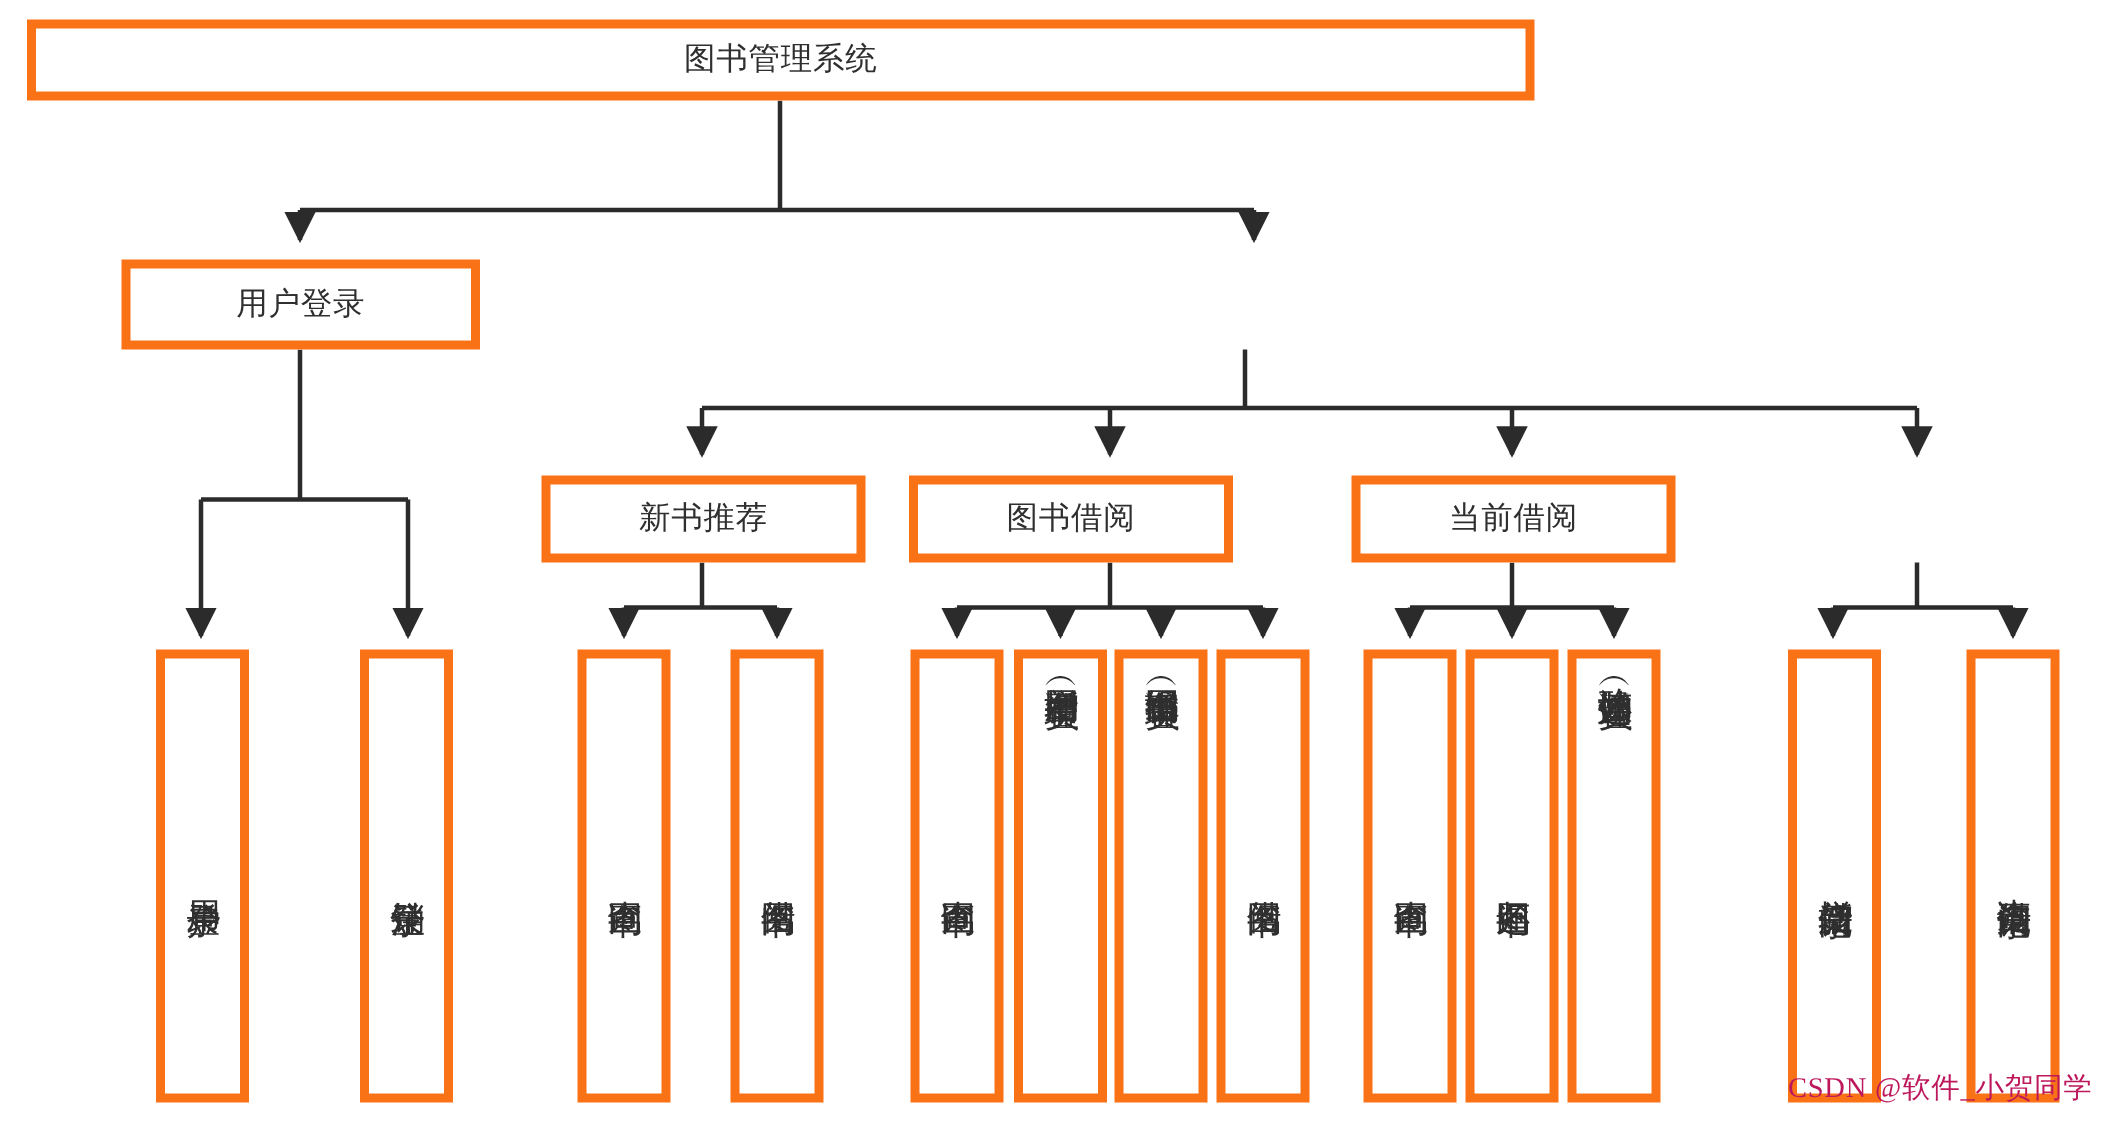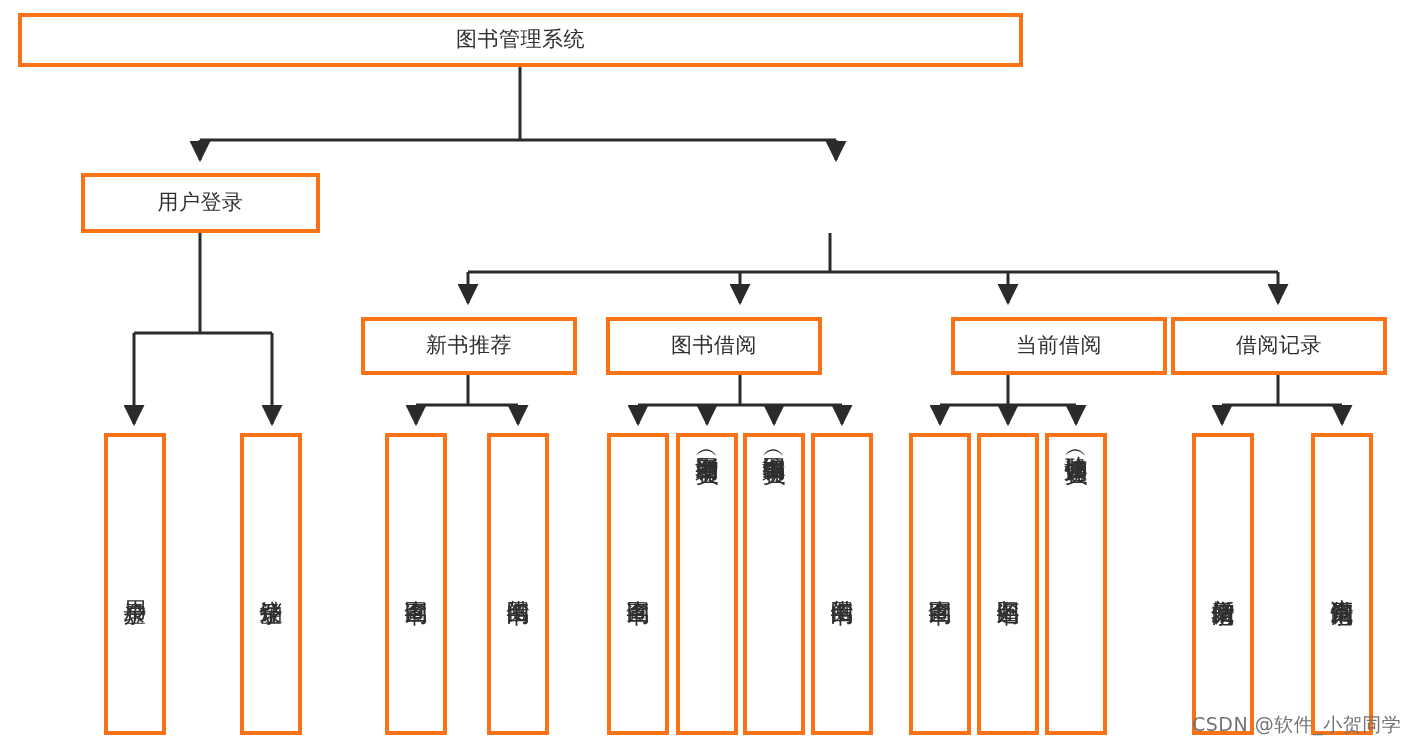--- a/index.html
+++ b/index.html
@@ -21,21 +21,21 @@
     position: absolute;
     left: 0;
     top: 0;
     width: 1405px;
     height: 747px;
     pointer-events: none;
   }
   .node {
     position: absolute;
     box-sizing: border-box;
-    border: 4px solid #f97316;
+    border: 6px solid #f97316;
     background: #ffffff;
     color: #2f2f2f;
     display: flex;
     align-items: center;
     justify-content: center;
     z-index: 2;
   }
   .node-h {
     font-size: 21px;
     letter-spacing: 0.5px;
@@ -57,24 +57,25 @@
   }
   .node-v.top-align {
     align-items: flex-start;
     padding-top: 1px;
   }
   .watermark {
     position: absolute;
     left: 1192px;
     top: 712px;
     font-size: 19px;
-    color: #737373;
+    color: #be185d;
     letter-spacing: 0.5px;
     white-space: nowrap;
     z-index: 3;
+    font-family: Liberation Serif, serif;
   }
 </style>
 </head>
 <body>
 
 <div id="canvas">
 
   <svg id="edges" viewBox="0 0 1405 747" width="1405" height="747" xmlns="http://www.w3.org/2000/svg">
     <defs>
       <marker id="arrow" viewBox="0 0 10 10" refX="9" refY="5" markerWidth="7" markerHeight="7" orient="auto-start-reverse">
@@ -135,27 +136,24 @@
 
 
   <div class="node node-h" style="left:361px; top:317px; width:216px; height:58px;text-align:right;">
     <span>新书推荐</span>
   </div>
 
   <div class="node node-h" style="left:606px; top:317px; width:216px; height:58px;">
     <span>图书借阅</span>
   </div>
 
-  <div class="node node-h" style="left:951px; top:317px; width:216px; height:58px;">
+  <div class="node node-h" style="left:901px; top:317px; width:216px; height:58px;">
     <span>当前借阅</span>
   </div>
 
-  <div class="node node-h" style="left:1171px; top:317px; width:216px; height:58px;">
-    <span>借阅记录</span>
-  </div>
 
   <div class="node node-v" style="left:104px; top:433px; width:62px; height:302px;">
     <span class="vtext">用户登录</span>
   </div>
 
   <div class="node node-v" style="left:240px; top:433px; width:62px; height:302px;">
     <span class="vtext">注销登录</span>
   </div>
 
   <div class="node node-v" style="left:385px; top:433px; width:62px; height:302px;">

